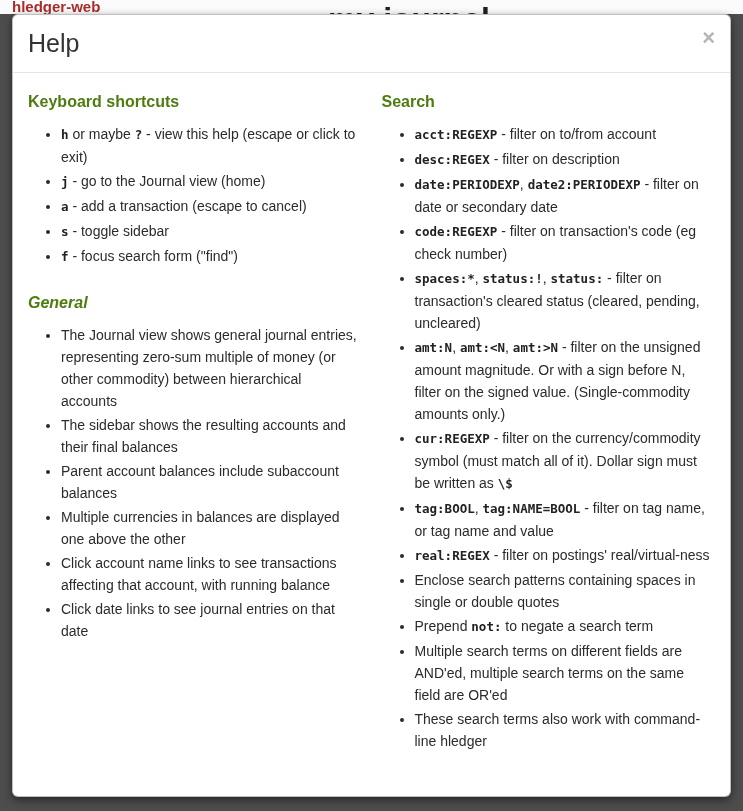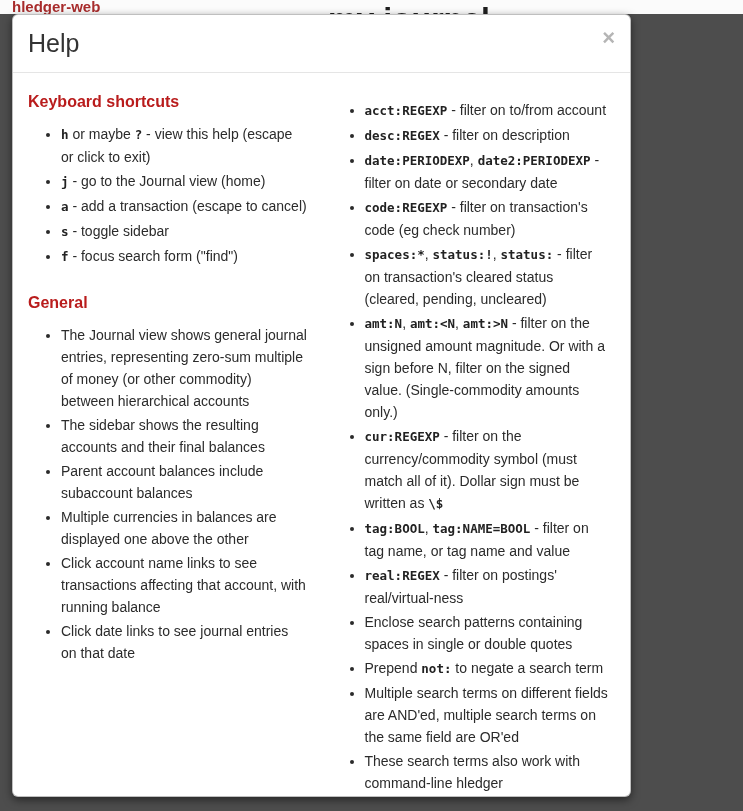--- a/index.html
+++ b/index.html
@@ -44,21 +44,21 @@
     position: absolute;
     left: 0; top: 14px; right: 0; bottom: 0;
     background: #4d4d4d;
     z-index: 2;
   }
 
   
   .modal-box {
     position: absolute;
     top: 14px; left: 12px;
-    width: 619px; height: 783px;
+    width: 719px; height: 783px;
     background: #ffffff;
     border: 1px solid rgba(0,0,0,0.25);
     border-radius: 6px;
     box-shadow: 0 3px 9px rgba(0,0,0,0.5);
     z-index: 3;
     overflow: hidden;
   }
   .modal-header {
     position: relative;
     padding: 15px 15px 14px 15px;
@@ -87,25 +87,25 @@
     display: flex;
     padding: 20px 5px 15px 5px;
   }
   .help-col {
     width: 50%;
     padding: 0 14px 0 10px;
   }
   .section-heading {
     font-size: 16px;
     font-weight: 700;
-    color: #b91c1c;
+    color: #4d7c0f;
     margin: 0 0 12px 0;
   }
   .help-list + .section-heading,
-  .help-list ~ .section-heading { margin-top: 26px; }
+  .help-list ~ .section-heading { margin-top: 26px; font-style: italic; }
   .help-list {
     list-style: disc outside;
     padding-left: 33px;
     margin-bottom: 4px;
     margin-top: 6px;
   }
   .help-list li {
     font-size: 14px;
     line-height: 22px;
     margin: 0 0 2px 0;
@@ -147,20 +147,21 @@
         <ul class="help-list">
           <li>The Journal view shows general journal entries, representing zero-sum multiple of money (or other commodity) between hierarchical accounts</li>
           <li>The sidebar shows the resulting accounts and their final balances</li>
           <li>Parent account balances include subaccount balances</li>
           <li>Multiple currencies in balances are displayed one above the other</li>
           <li>Click account name links to see transactions affecting that account, with running balance</li>
           <li>Click date links to see journal entries on that date</li>
         </ul>
       </div>
     <div class="help-col">
+        <h3 class="section-heading">Search</h3>
         <ul class="help-list">
           <li><code>acct:REGEXP</code> - filter on to/from account</li>
           <li><code>desc:REGEX</code> - filter on description</li>
           <li><code>date:PERIODEXP</code>, <code>date2:PERIODEXP</code> - filter on date or secondary date</li>
           <li><code>code:REGEXP</code> - filter on transaction's code (eg check number)</li>
           <li><code>spaces:*</code>, <code>status:!</code>, <code>status:</code> - filter on transaction's cleared status (cleared, pending, uncleared)</li>
           <li><code>amt:N</code>, <code>amt:&lt;N</code>, <code>amt:&gt;N</code> - filter on the unsigned amount magnitude. Or with a sign before N, filter on the signed value. (Single-commodity amounts only.)</li>
           <li><code>cur:REGEXP</code> - filter on the currency/commodity symbol (must match all of it). Dollar sign must be written as <code>\$</code></li>
           <li><code>tag:BOOL</code>, <code>tag:NAME=BOOL</code> - filter on tag name, or tag name and value</li>
           <li><code>real:REGEX</code> - filter on postings' real/virtual-ness</li>

